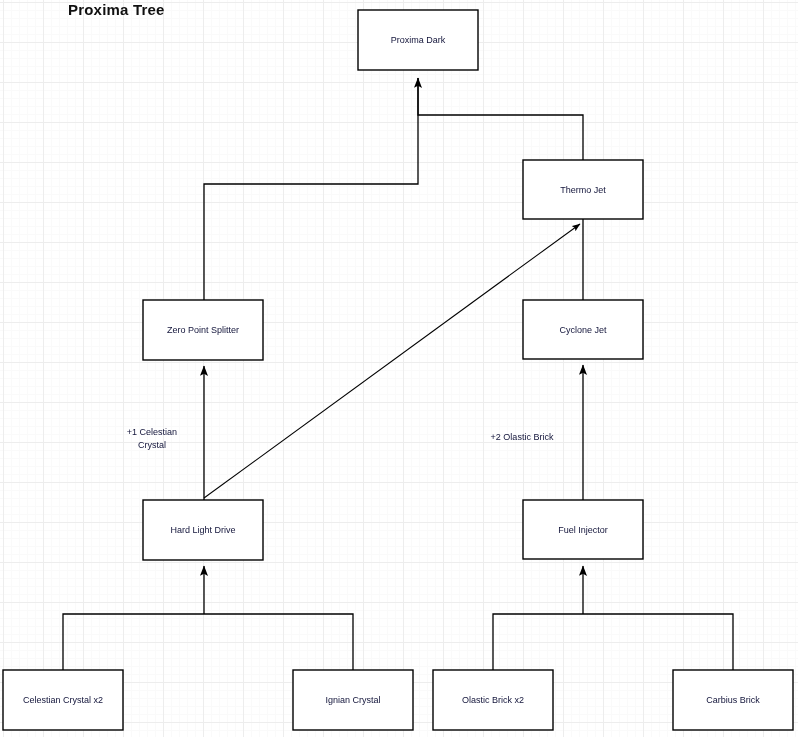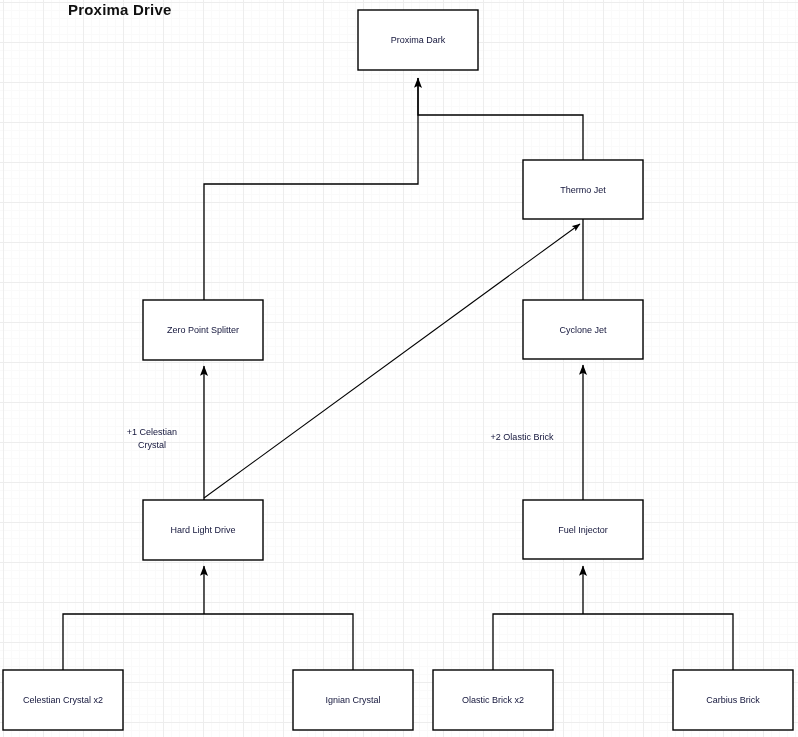--- a/index.html
+++ b/index.html
@@ -70,21 +70,21 @@
     color: #101010;
     letter-spacing: 0.2px;
     white-space: nowrap;
   }
 </style>
 </head>
 <body>
 
 <div id="canvas-root">
 
-  <h1 class="diagram-title">Proxima Drive</h1>
+  <h1 class="diagram-title">Proxima Tree</h1>
 
   <svg id="diagram-svg" width="798" height="737">
     <defs>
       <marker id="arrowhead" markerWidth="9" markerHeight="9" refX="7.6" refY="3.2" orient="auto" markerUnits="strokeWidth">
         <path d="M0,0.1 L8,3.2 L0,6.3 L1.6,3.2 Z" fill="#000000"></path>
       </marker>
     </defs>
     <g id="edges-layer">
         <path d="M204,300 L204,184 L418,184 L418,78" class="edge-path" marker-end="url(#arrowhead)"></path>
         <path d="M583,160 L583,115 L418,115 L418,78" class="edge-path"></path>

